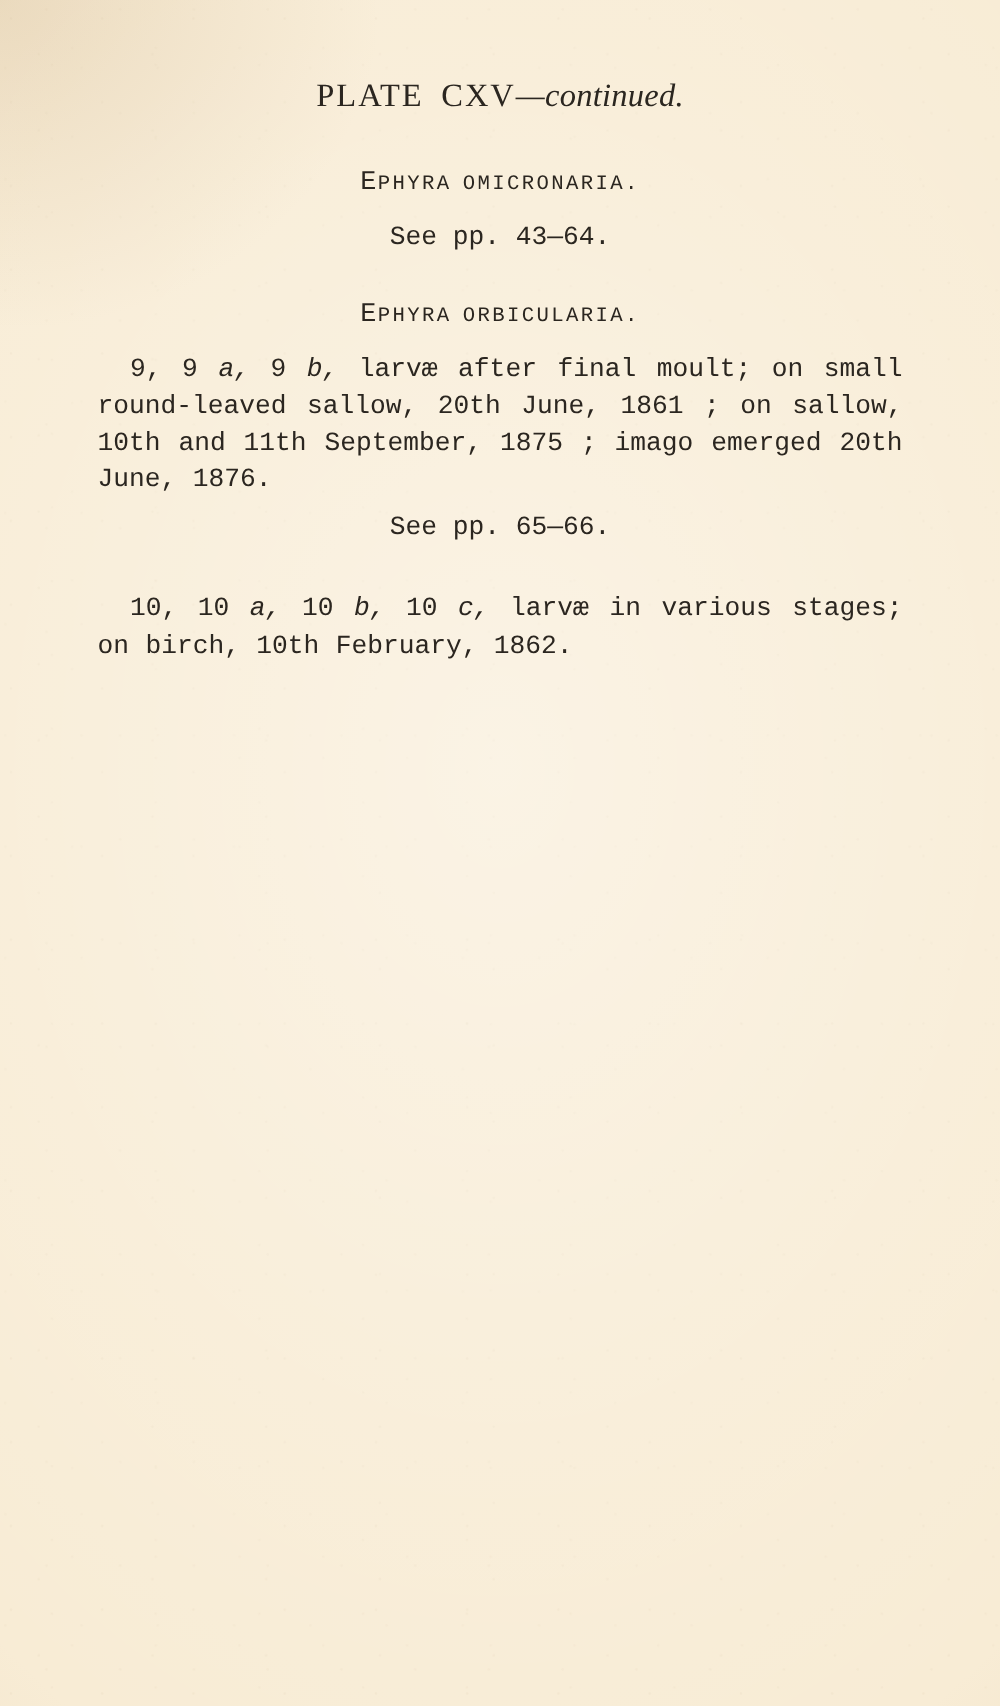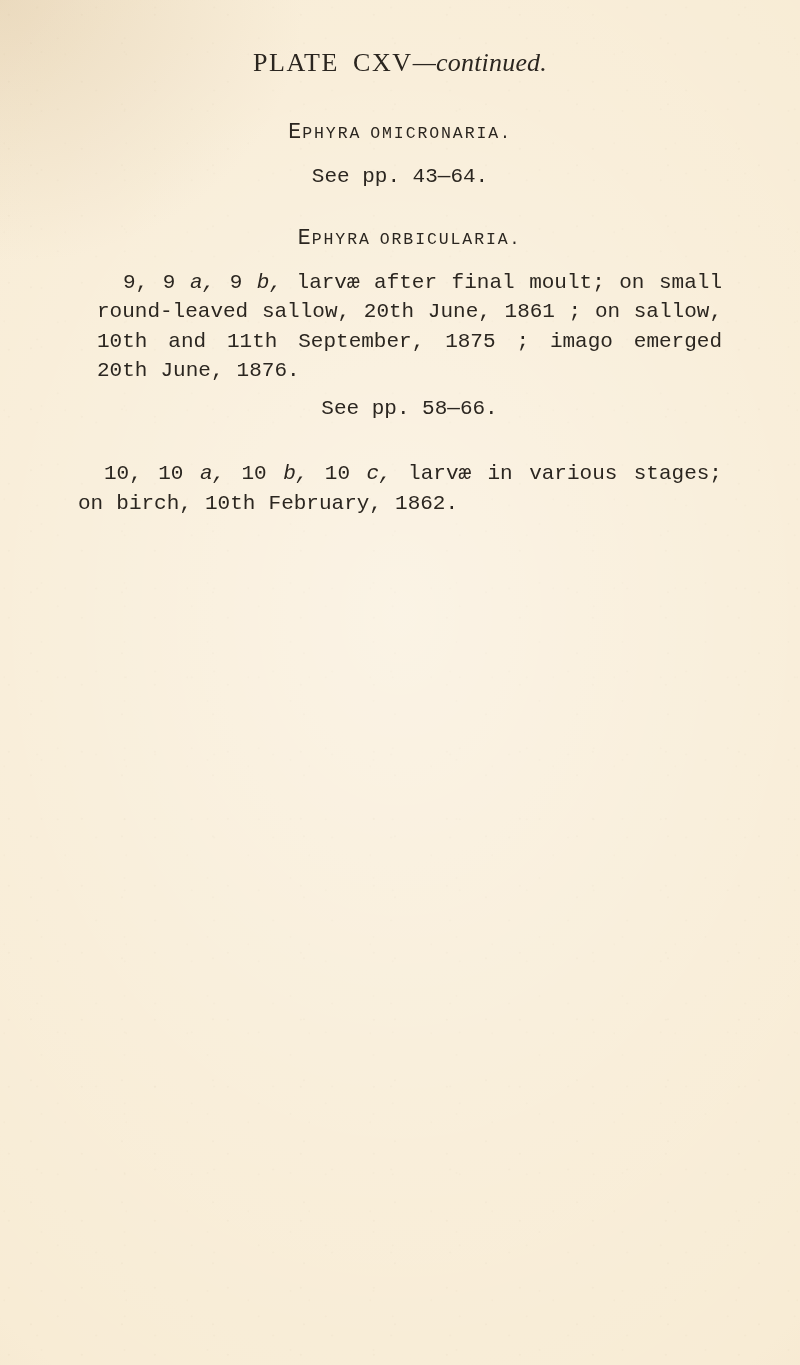--- a/index.html
+++ b/index.html
@@ -51,21 +51,21 @@
     pointer-events: none;
     z-index: 3;
     background: radial-gradient(ellipse at top left, rgba(205,178,137,0.32) 0%, rgba(205,178,137,0.0) 72%);
   }
 
   .page {
     position: relative;
     z-index: 10;
     width: 644px;
     margin: 0 auto;
-    padding-top: 48px;
+    padding-top: 62px;
   }
 
   
   .plate-title {
     text-align: center;
     font-size: 26px;
     letter-spacing: 0.6px;
     margin: 0 0 42px 0;
     font-weight: 400;
     white-space: nowrap;
@@ -101,21 +101,21 @@
 
   .seeline {
     text-align: center;
     font-size: 21px;
     line-height: 29.5px;
     margin: 8px 0 0 0;
   }
 
   .block { margin-bottom: 36px; font-family: Liberation Mono, monospace; }
   .block.first { margin-bottom: 34px; }
-  .block.second { margin-bottom: 36px; margin-left: 19px; }
+  .block.second { margin-bottom: 36px; }
   .block.third  { margin-bottom: 0; }
 </style>
 </head>
 <body>
 
 <div class="corner-shade"></div>
 <div class="paper-grain"></div>
 <div class="paper-vignette"></div>
 
 <div class="page">
@@ -132,21 +132,21 @@
   </section>
 
   <section class="block second">
     <h2 class="species">
       <span class="cap">E</span><span>phyra</span><span class="gap"></span><span>orbicularia.</span>
     </h2>
     <p class="entry"><span class="nb">9,</span>
       <span class="nb"><span>9</span>&nbsp;<i>a,</i></span>
       <span class="nb"><span>9</span>&nbsp;<i>b,</i></span>
       <span>larvæ after final moult; on small round-leaved sallow, 20th June, 1861 ; on sallow, 10th and 11th September, 1875 ; imago emerged 20th June, 1876.</span></p>
-    <p class="seeline">See pp. 58—66.</p>
+    <p class="seeline">See pp. 65—66.</p>
   </section>
 
   <section class="block third">
     <p class="entry"><span class="nb">10,</span>
       <span class="nb"><span>10</span>&nbsp;<i>a,</i></span>
       <span class="nb"><span>10</span>&nbsp;<i>b,</i></span>
       <span class="nb"><span>10</span>&nbsp;<i>c,</i></span>
       <span>larvæ in various stages; on birch, 10th February, 1862.</span></p>
   </section>
 

